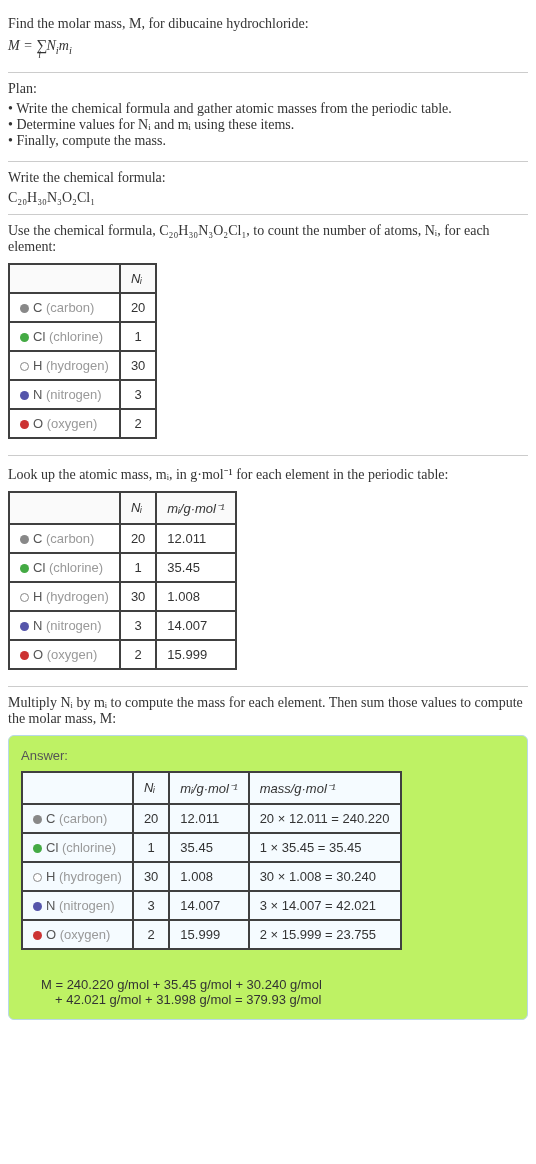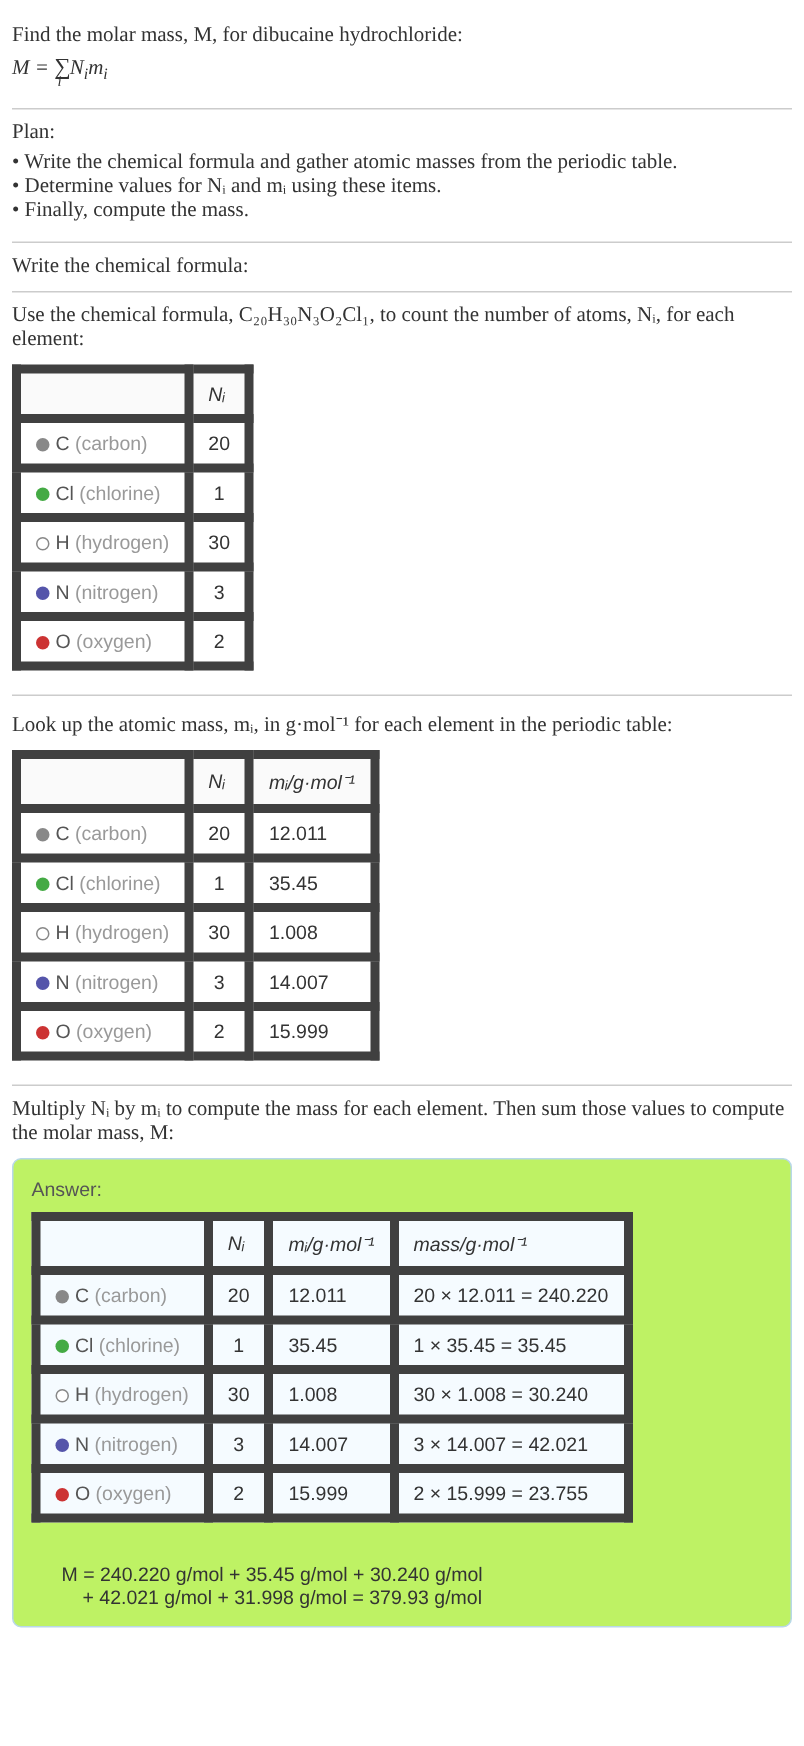--- a/index.html
+++ b/index.html
@@ -41,21 +41,21 @@
   margin-left: -0.9em;
   margin-right: 0.2em;
 }
 table {
   border-collapse: collapse;
   margin: 8px 0;
   font-family: Arial, sans-serif;
   font-size: 13px;
 }
 th, td {
-  border: 6px solid #404040;
+  border: 2px solid #404040;
   padding: 6px 10px;
   text-align: left;
 }
 th {
   background: #fafafa;
   font-weight: normal;
   font-style: italic;
 }
 td.num {
   text-align: center;
@@ -124,20 +124,21 @@
   <div>Plan:</div>
   <div class="plan-list">
     <div>• Write the chemical formula and gather atomic masses from the periodic table.</div>
     <div>• Determine values for Nᵢ and mᵢ using these items.</div>
     <div>• Finally, compute the mass.</div>
   </div>
 </div>
 
 <div class="section">
   <div>Write the chemical formula:</div>
+  <div style="margin-top:4px;">C₂₀H₃₀N₃O₂Cl₁</div>
 </div>
 
 <div class="section">
   <div>Use the chemical formula, C₂₀H₃₀N₃O₂Cl₁, to count the number of atoms, Nᵢ, for each element:</div>
   <table>
     <tbody>
         <tr>
       <th></th>
       <th>Nᵢ</th>
     </tr>

